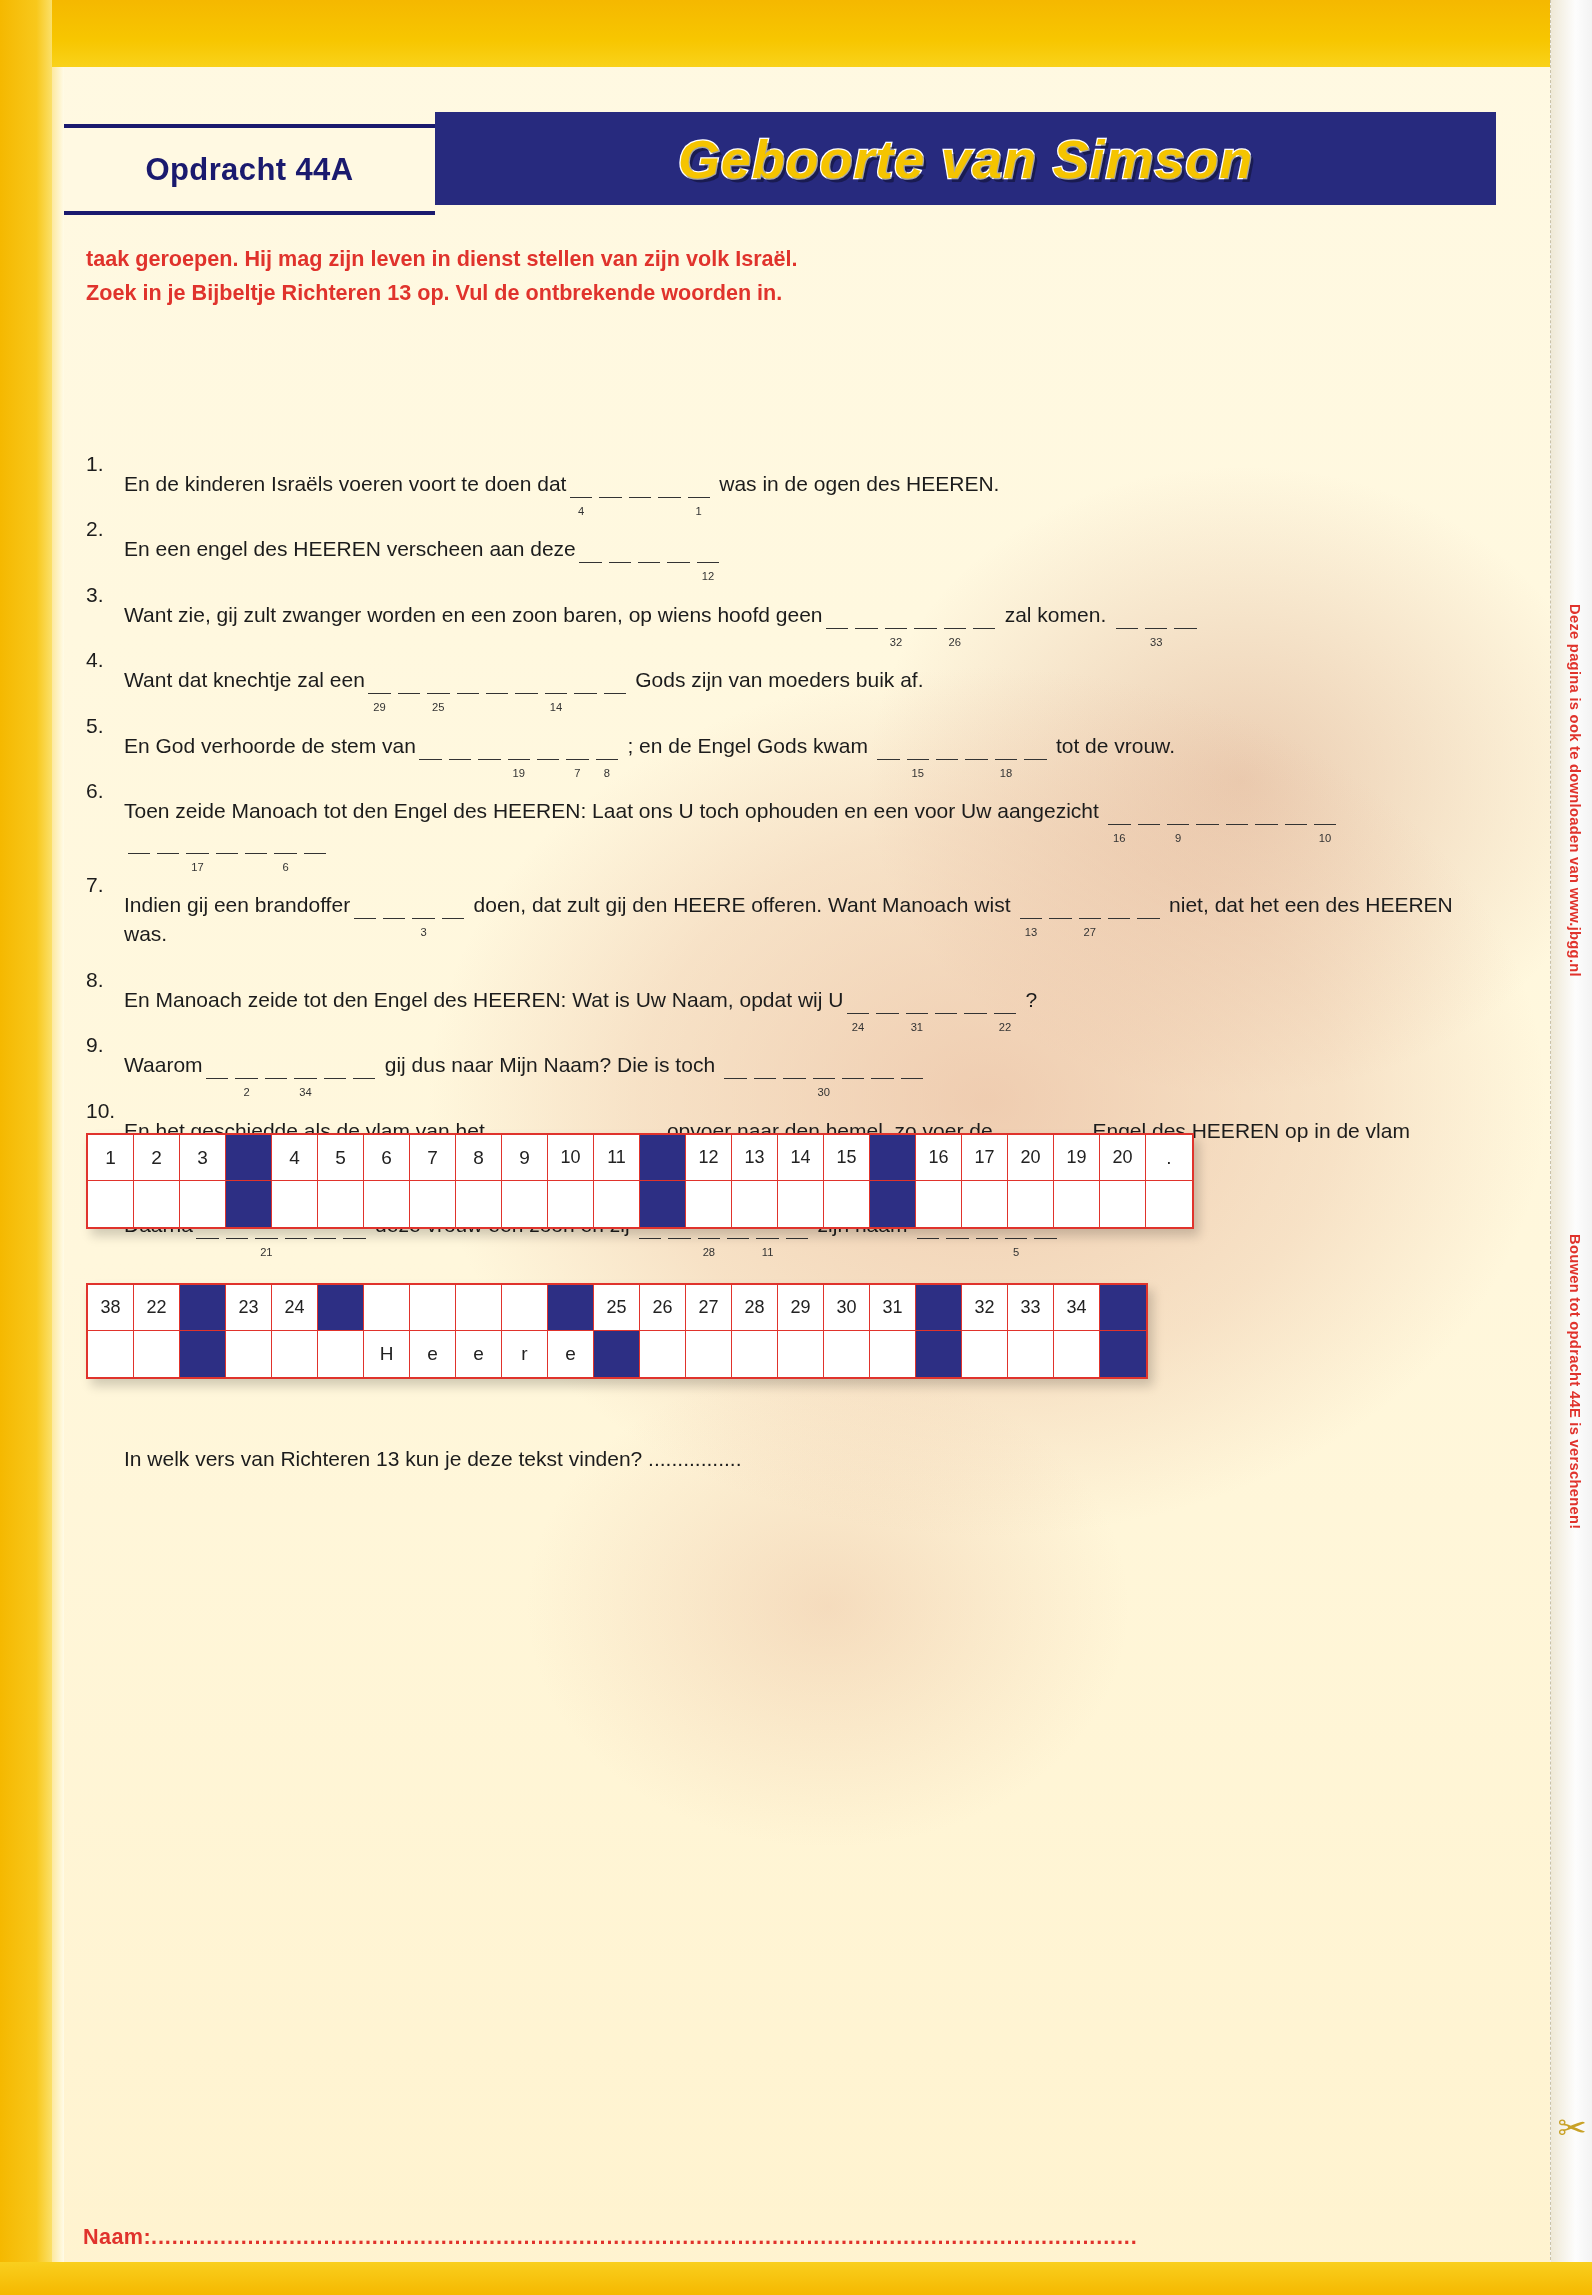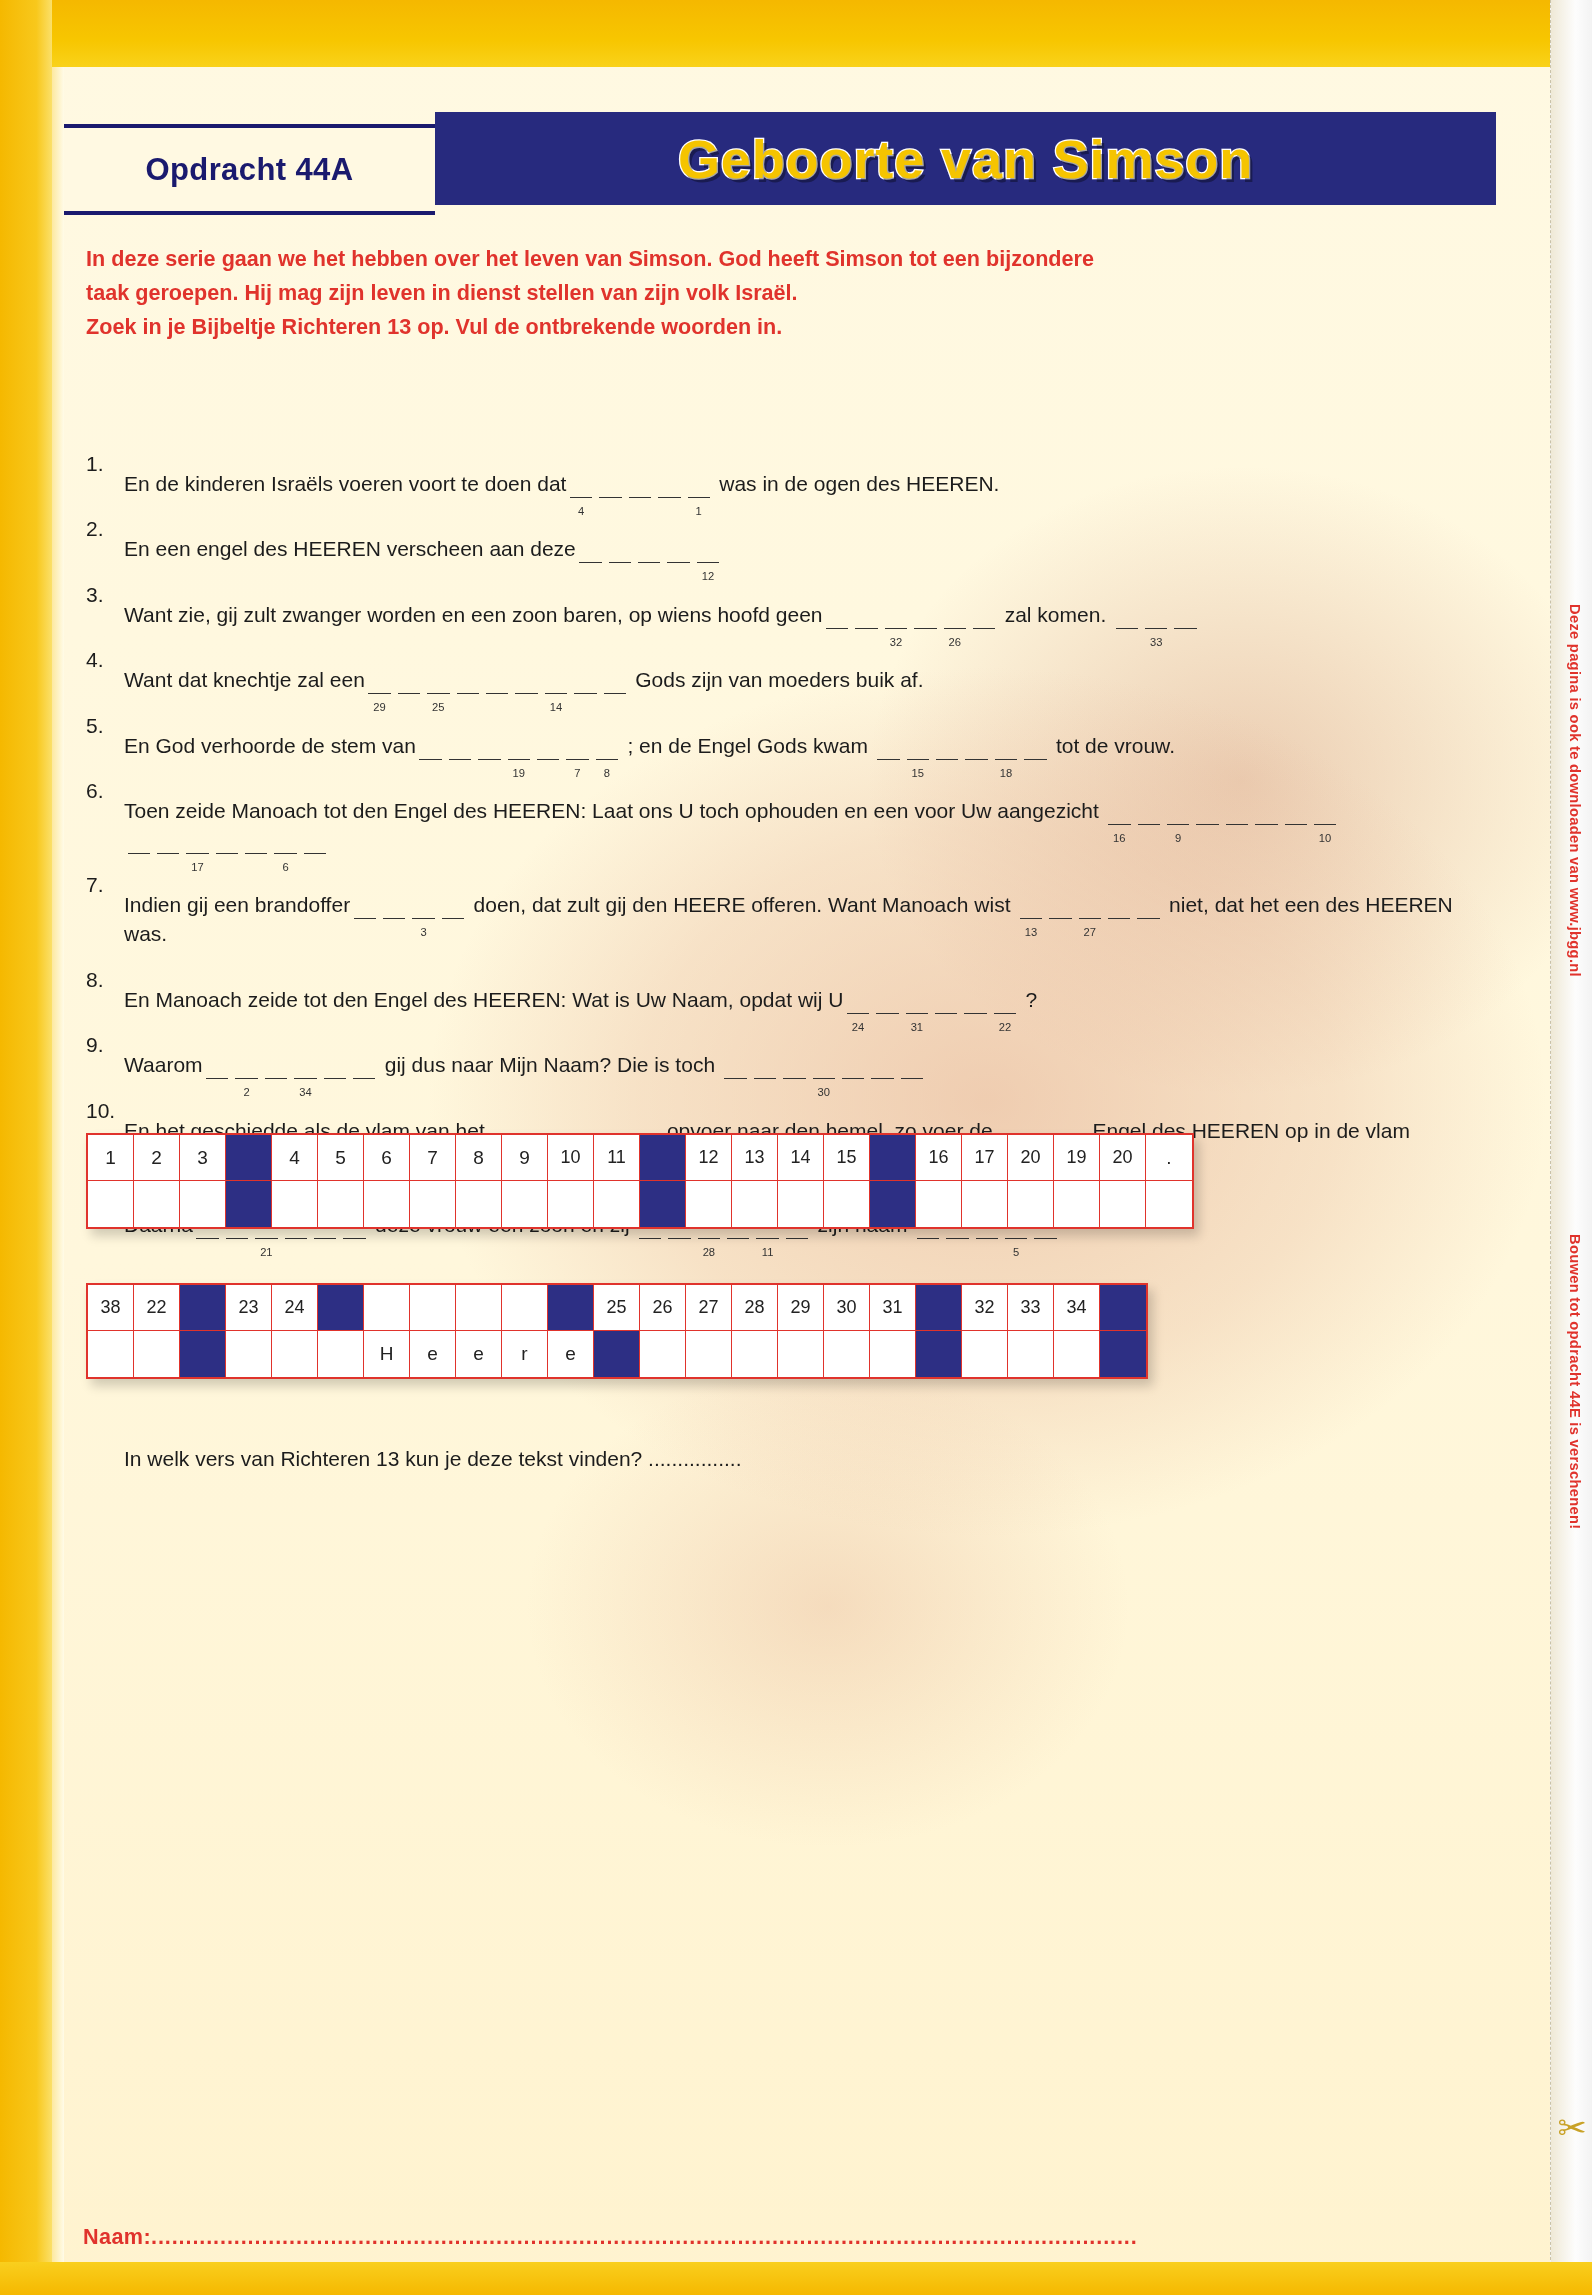--- a/index.html
+++ b/index.html
@@ -56,20 +56,21 @@
     position:absolute;left:371px;top:0;width:1061px;height:93px;
     background:#272a7e;
     display:flex;align-items:center;justify-content:center;
   }
   .title-box span{
     font-size:54px;font-weight:bold;color:#f5c400;
     -webkit-text-stroke:2.6px #ffffff;
     paint-order:stroke fill;
     letter-spacing:0.9px;
     text-shadow:3.5px 3.5px 0 rgba(0,0,0,.35);
+    font-style:italic;
   }
 
   
   .intro{
     position:absolute;left:86px;top:242px;width:1346px;
     color:#e0332c;font-size:21.6px;font-weight:bold;line-height:34px;
   }
 
   
   .list{
@@ -148,21 +149,20 @@
   <div class="headerwrap">
     <div class="opdracht-box">
       <span>Opdracht 44A</span>
     </div>
     <div class="title-box">
       <span>Geboorte van Simson</span>
     </div>
   </div>
 
   <div class="intro">
-    <div>In deze serie gaan we het hebben over het leven van Simson. God heeft Simson tot een bijzondere</div>
     <div>taak geroepen. Hij mag zijn leven in dienst stellen van zijn volk Israël.</div>
     <div>Zoek in je Bijbeltje Richteren 13 op. Vul de ontbrekende woorden in.</div>
   </div>
 
   <div class="list" id="list">
       <div class="item">
         <div class="num">1.</div>
         <div class="body"><span>En de kinderen Israëls voeren voort te doen dat</span><span class="seg"><span class="blank num-lab" data-n="4"></span><span class="blank" data-n=""></span><span class="blank" data-n=""></span><span class="blank" data-n=""></span><span class="blank num-lab" data-n="1"></span></span><span> was in de ogen des HEEREN. </span></div>
       </div>
       <div class="item">

